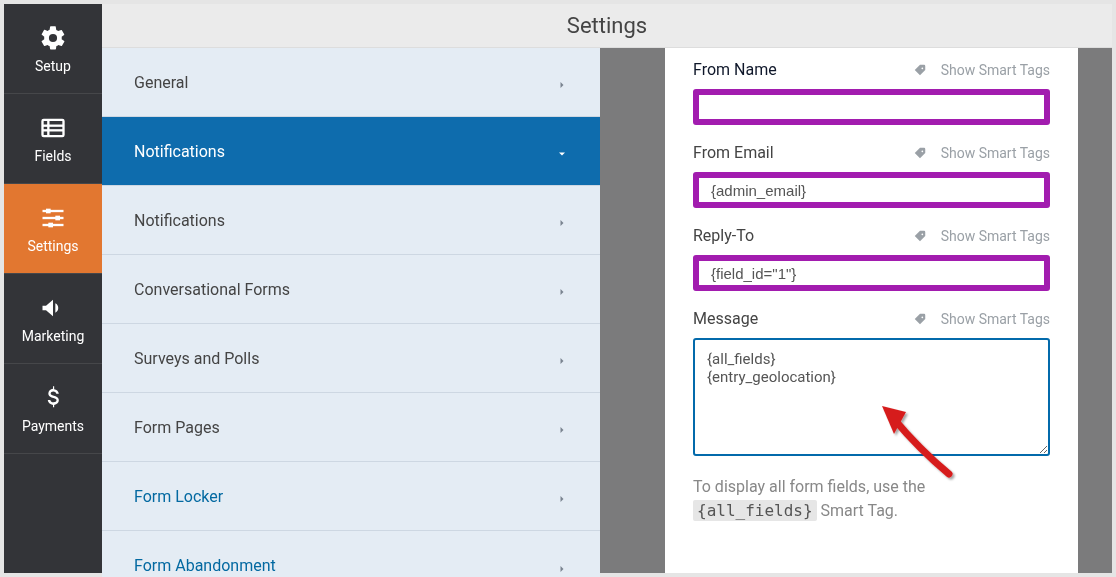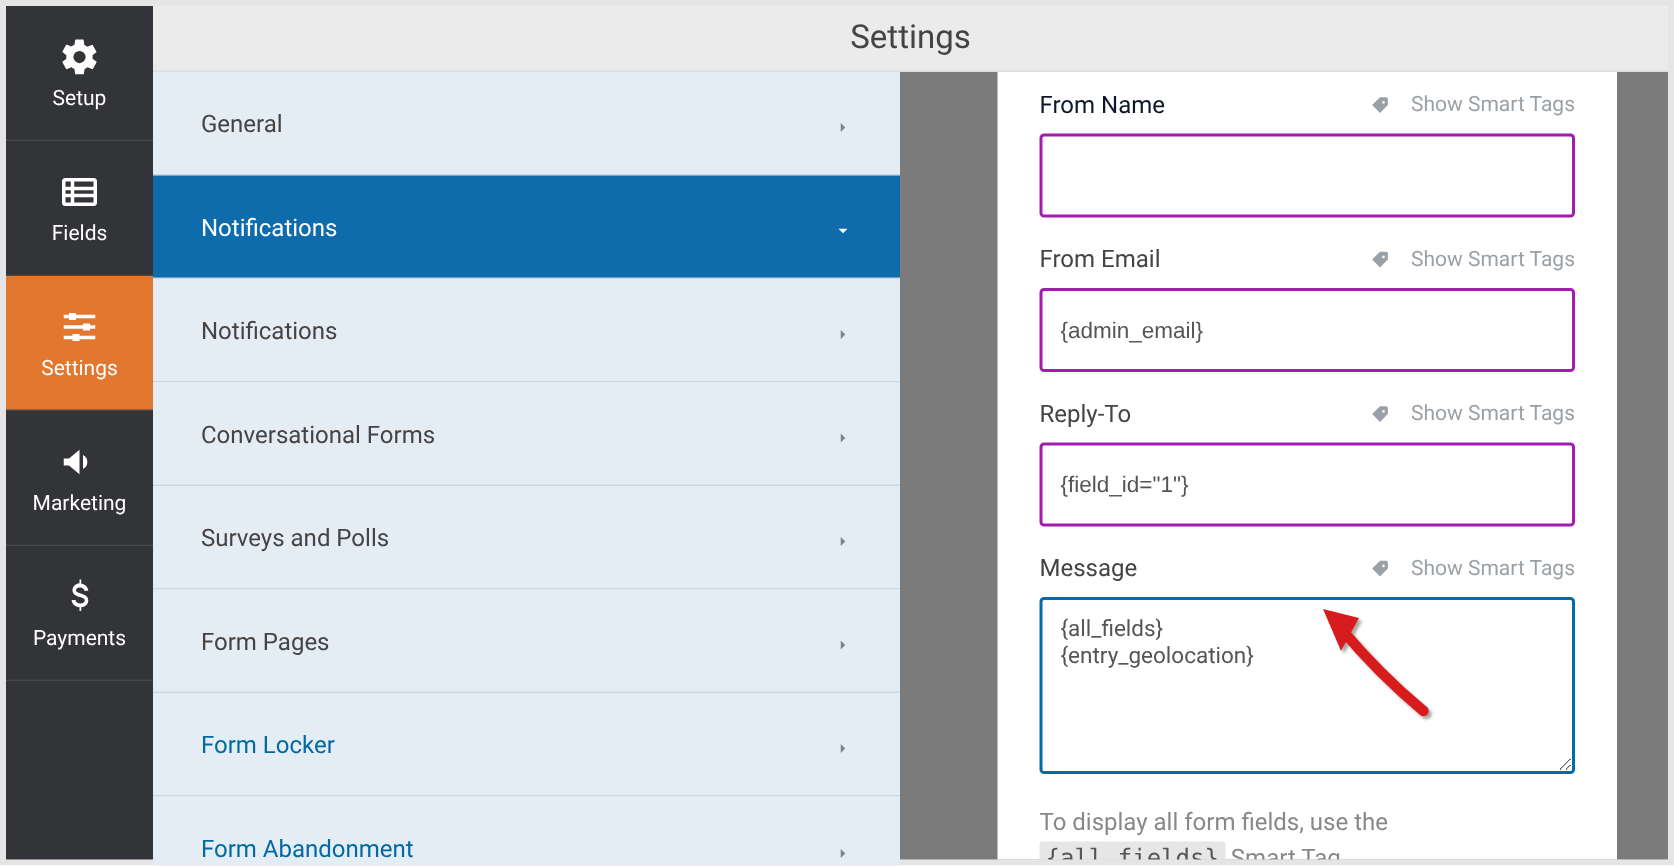--- a/index.html
+++ b/index.html
@@ -23,21 +23,21 @@
   .sub-item.selected .chev svg { fill:#fff; }
   
   .canvas { position:absolute; left:596px; top:44px; right:0; bottom:0; background:#7b7b7c; display:flex; justify-content:center;}
   
   .card { position:absolute; top:0; right:34px; width:413px; bottom:0; background:#fff; padding:0 28px 20px 28px; overflow:hidden; }
   .row { margin-top:18px; }
   .row-head { display:flex; align-items:center; justify-content:space-between; margin-bottom:10px; }
   .row-head label { font-size:16px; color:#444; }
   .smart { display:flex; align-items:center; gap:14px; color:#9aa0a6; font-size:14px; cursor:pointer;}
   .smart svg { width:14px; height:14px; fill:#9aa0a6; }
-  .input { width:100%; height:56px; border:2px solid #a21caf; border-radius:3px; padding:0 12px; font-size:15px; color:#555;}
+  .input { width:100%; height:36px; border:6px solid #a21caf; border-radius:3px; padding:0 12px; font-size:15px; color:#555;}
   .textarea { width:100%; height:118px; border:2px solid #036aab; border-radius:3px; padding:10px 12px; font-size:15px; color:#555; resize:both; font-family:inherit;}
   .hint { margin-top:16px; font-size:16px; color:#888; line-height:1.5; max-width:260px;}
   .hint code { background:#e6e6e6; padding:1px 4px; border-radius:2px; color:#555;}
   .row.first .row-head{margin-top:-6px;}
   .row.first label{ color:#0f172a;}
   
   .arrow { position:absolute; pointer-events:none; }
 </style>
 </head>
 <body>

